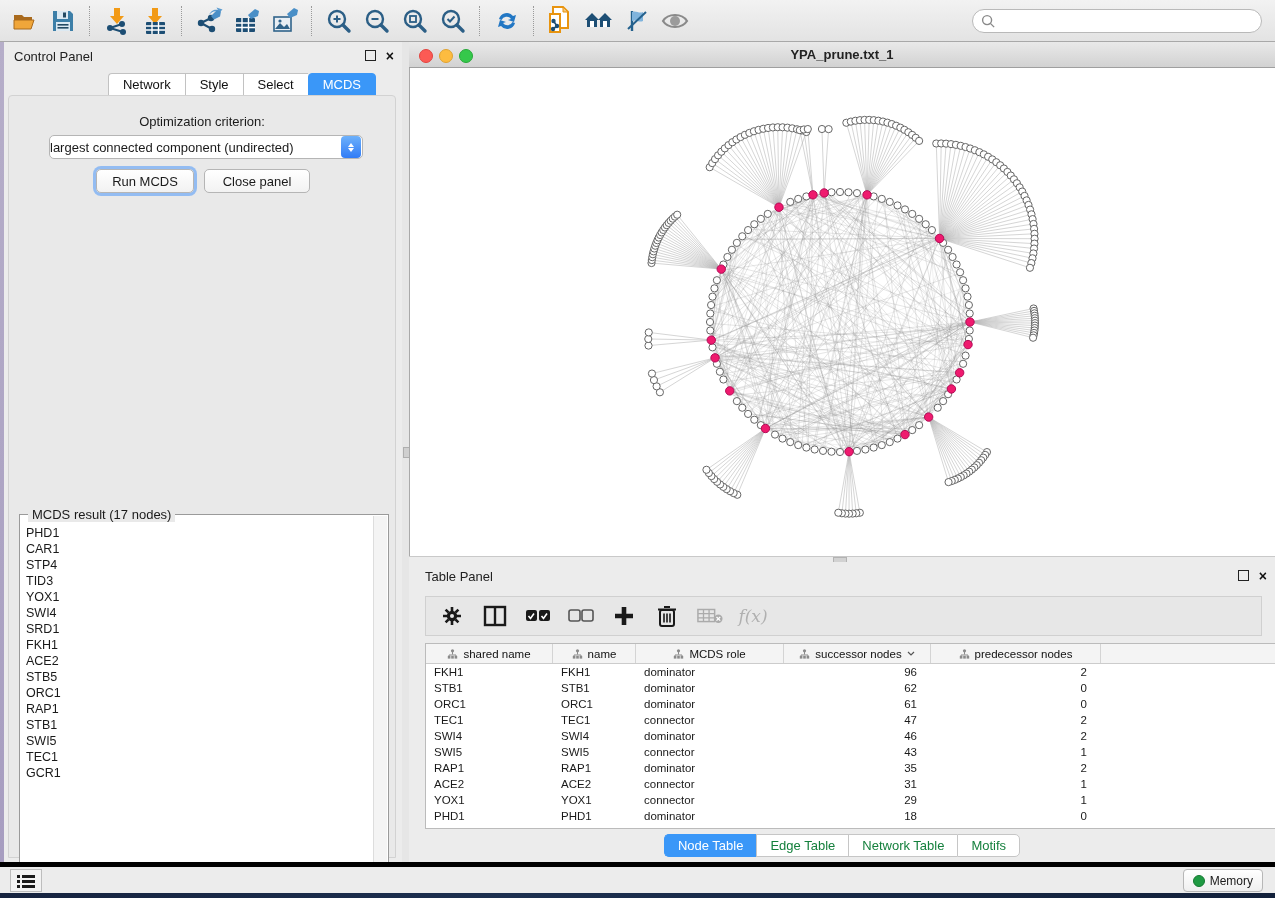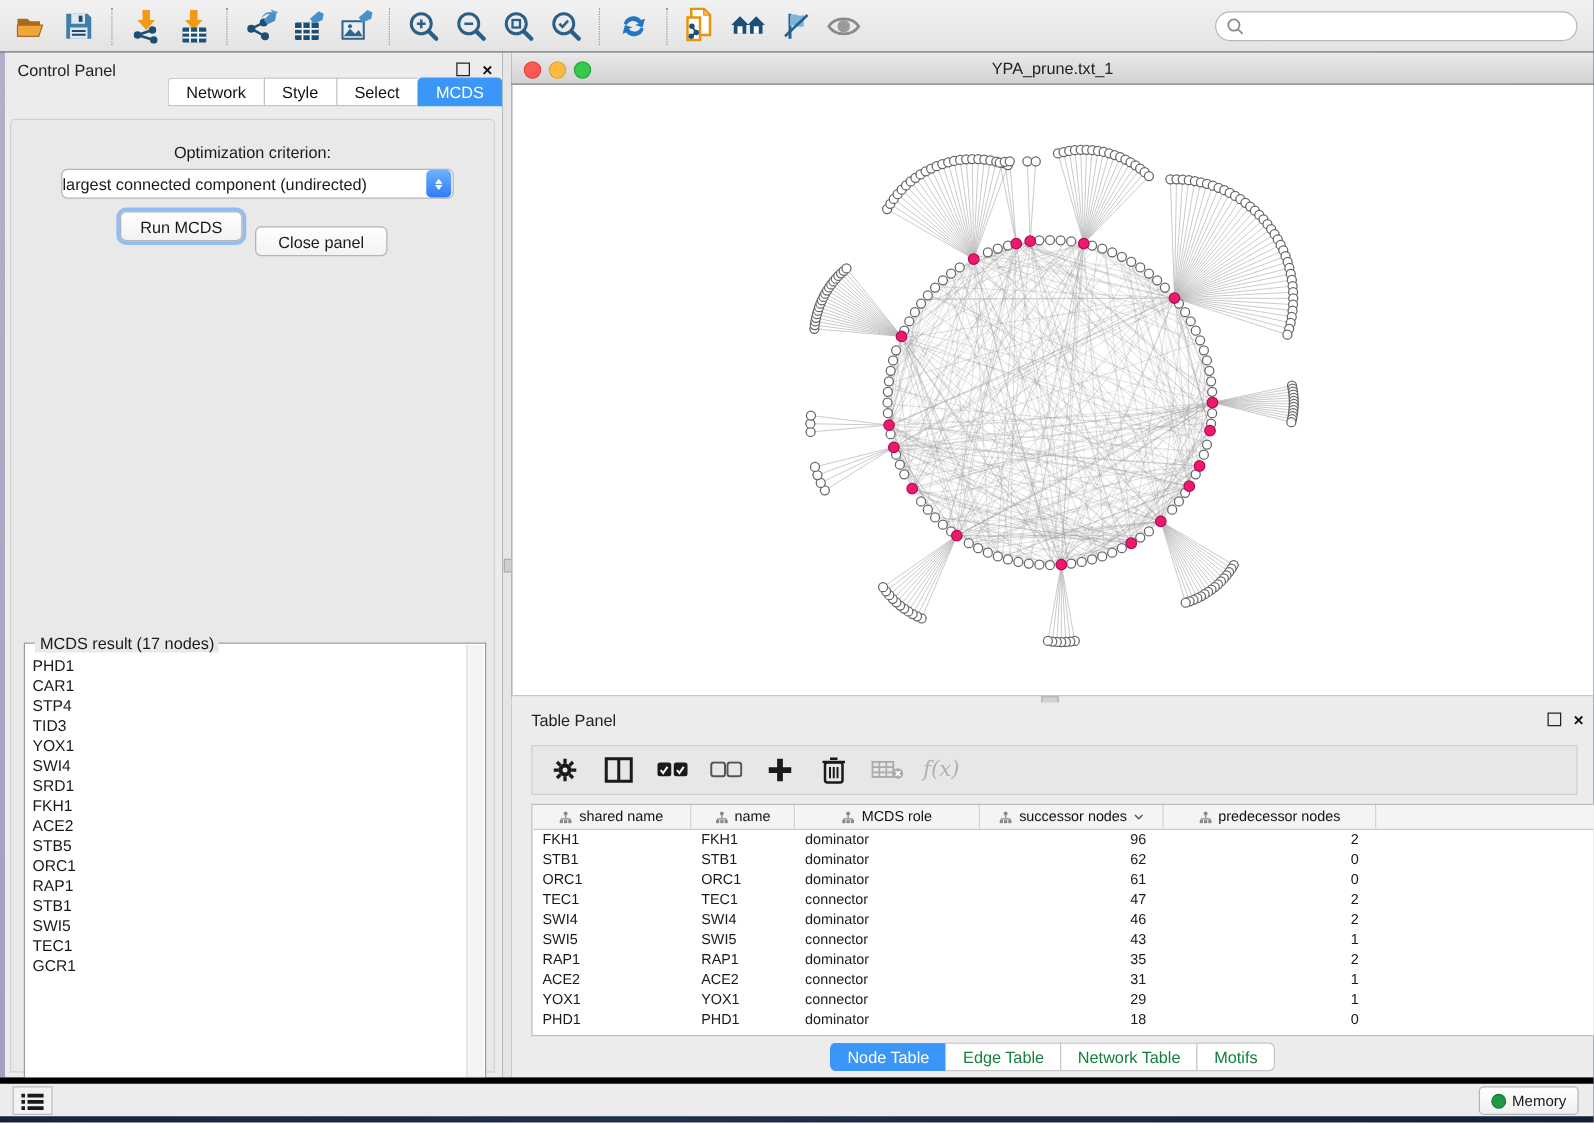--- a/index.html
+++ b/index.html
@@ -17,52 +17,52 @@
   #search-input{border:none;outline:none;flex:1;font-size:12px;background:transparent;height:20px;}
   
   #wall-left{left:0;top:42px;width:4px;height:820px;background:linear-gradient(#b6aec9,#a79dc0);}
   
   #control-panel{left:4px;top:42px;width:398px;height:820px;background:#ececec;box-sizing:border-box;}
   .panel-title{font-size:13px;color:#222;}
   #cp-title{left:10px;top:7px;}
   .win-icons{position:absolute;right:8px;top:8px;display:flex;gap:10px;align-items:center;}
   .float-box{width:9px;height:9px;border:1.5px solid #222;}
   .close-x{font-size:14px;font-weight:bold;line-height:10px;color:#111;}
-  #cp-tabs{left:0;top:20px;width:100%;display:flex;justify-content:flex-end;}
+  #cp-tabs{left:0;top:31px;width:100%;display:flex;justify-content:center;padding-left:39px;}
   .control-tab{font-size:13px;padding:3px 14px;background:#fff;border:1px solid #c2c2c2;border-right:none;color:#111;}
   .control-tab:first-child{border-radius:4px 0 0 0;}
   .control-tab:last-child{border-right:1px solid #c2c2c2;border-radius:0 4px 0 0;}
   .control-tab.active{background:#3a97f8;color:#fff;border-color:#3a97f8;border-radius:4px 4px 0 0;}
   #cp-inner{left:4px;top:53px;width:388px;height:763px;background:#e9e9e9;border:1px solid #d2d2d2;
             border-radius:4px 4px 0 0;box-sizing:border-box;}
   #opt-label{width:100%;text-align:center;top:18px;font-size:13px;}
   #criterion-select{left:40px;top:39px;width:314px;height:24px;background:#fff;border:1px solid #b5b5b5;
        border-radius:5px;display:flex;align-items:center;font-size:13px;box-sizing:border-box;}
   #criterion-select .val{flex:1;white-space:nowrap;}
   #criterion-select .stepper{width:20px;height:22px;background:linear-gradient(#6db1fb,#317cf6);border-radius:4px;
        margin-right:1px;display:flex;flex-direction:column;align-items:center;justify-content:center;gap:1px;}
   .chev{width:0;height:0;border-left:3.5px solid transparent;border-right:3.5px solid transparent;}
   .chev.up{border-bottom:4px solid #fff;}
   .chev.down{border-top:4px solid #fff;}
   .cp-btn{position:absolute;top:73px;height:24px;background:linear-gradient(#ffffff,#f2f2f2);
           border:1px solid #b5b5b5;border-radius:5px;font-size:13px;display:flex;align-items:center;justify-content:center;box-sizing:border-box;}
   #run-btn{left:87px;width:98px;box-shadow:0 0 0 3px rgba(77,151,250,.55);}
-  #close-panel-btn{left:195px;width:106px;margin-top:12px;}
+  #close-panel-btn{left:195px;width:106px;}
   #result-box{left:10px;top:418px;width:370px;height:368px;background:#fff;border:1px solid #9a9a9a;box-sizing:border-box;}
   #result-legend{position:absolute;left:8px;top:-8px;background:#e9e9e9;padding:0 4px;font-size:13px;}
   #result-list{position:absolute;left:6px;top:10px;right:16px;bottom:4px;overflow:hidden;font-size:12.5px;line-height:16px;}
   #result-scroll{position:absolute;right:1px;top:1px;width:13px;bottom:1px;background:#f4f4f4;border-left:1px solid #ddd;}
   
   #net-titlebar{left:409px;top:42px;width:866px;height:26px;background:linear-gradient(#e9e9e9,#d2d2d2);
        border-bottom:1px solid #9f9f9f;box-sizing:border-box;}
   .traffic{position:absolute;top:7px;width:12px;height:12px;border-radius:50%;}
   #tl-red{left:10px;background:#fc5a54;border:1px solid #e2443f;}
   #tl-yellow{left:30px;background:#fdbc40;border:1px solid #e0a231;}
   #tl-green{left:50px;background:#35c84b;border:1px solid #27a838;}
-  #net-title{width:100%;text-align:center;top:5px;font-size:13px;color:#222;}
+  #net-title{width:100%;text-align:center;top:5px;font-size:13px;color:#222;font-weight:bold;}
   #net-canvas{left:409px;top:68px;width:866px;height:488px;background:#fff;border-left:1px solid #a9a9a9;box-sizing:border-box;}
   #v-splitter{left:402px;top:42px;width:7px;height:820px;background:#e6e6e6;}
   #v-handle{left:403px;top:447px;width:5px;height:9px;background:#cfcfcf;border:1px solid #aeaeae;}
   #h-splitter{left:409px;top:556px;width:866px;height:6px;background:#ececec;border-top:1px solid #c9c9c9;}
   #h-handle{left:833px;top:557px;width:12px;height:5px;background:#d2d2d2;border:1px solid #b3b3b3;}
   
   #table-panel{left:409px;top:562px;width:866px;height:300px;background:#ececec;}
   #tp-title{left:16px;top:7px;}
   #tp-toolbar{left:16px;top:34px;width:837px;height:40px;background:#e7e7e7;border:1px solid #d0d0d0;
         display:flex;align-items:center;gap:17px;padding-left:13px;box-sizing:border-box;}

